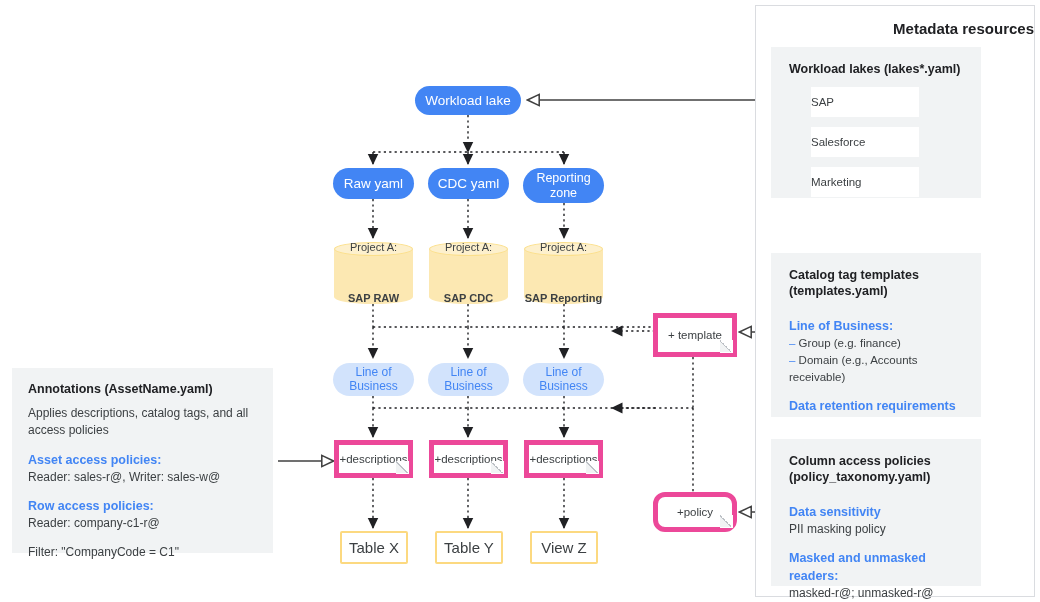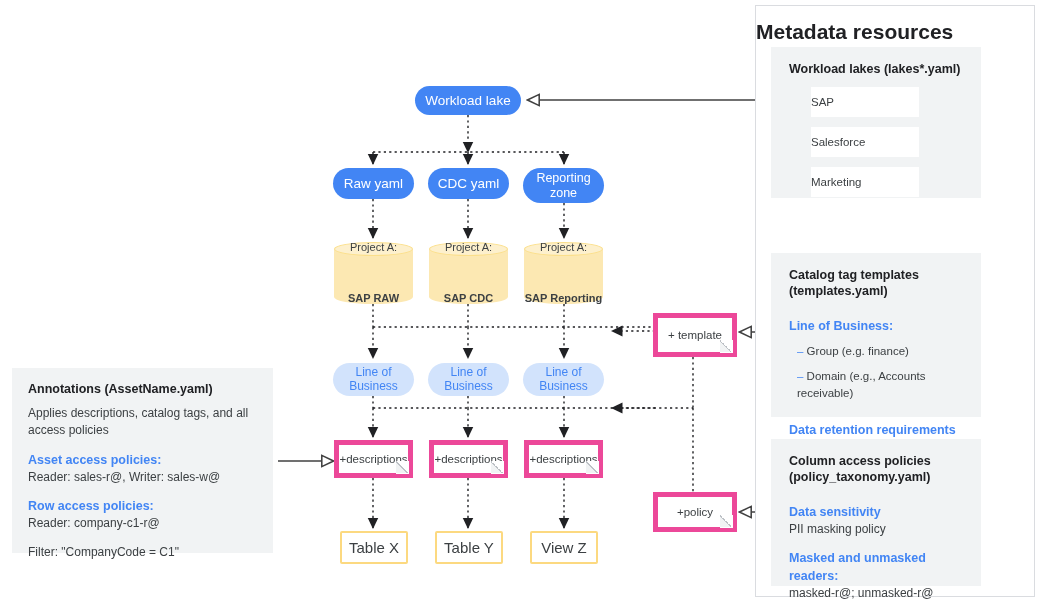--- a/index.html
+++ b/index.html
@@ -144,24 +144,24 @@
   .gray-card {
     position: absolute;
     box-sizing: border-box;
     background: #f1f3f4;
     padding: 14px 18px;
   }
   .gray-card.left-ann { padding: 14px 16px; }
 
   .panel-title {
     position: absolute;
-    font-size: 21px;
+    font-size: 15px;
     font-weight: bold;
     color: #202124;
-    text-align: left;
+    text-align: right;
     width: 100%;
   }
   .card-head {
     font-size: 12.5px;
     font-weight: bold;
     color: #202124;
     margin: 0 0 10px 0;
     line-height: 1.3;
   }
   .lake-item {
@@ -184,21 +184,21 @@
   }
   .plain {
     color: #3c4043;
     font-size: 12px;
     margin: 0;
     line-height: 1.45;
   }
   .bullet {
     color: #3c4043;
     font-size: 11.5px;
-    margin: 8px;
+    margin: 0;
     line-height: 1.5;
   }
   .bullet .dash { color: #4285f4; }
   .sp { height: 11px; }
   .sp-sm { height: 7px; }
 
   .ann-head {
     font-size: 12.5px;
     font-weight: bold;
     color: #202124;
@@ -337,21 +337,21 @@
   </div>
   <div class="note" style="left:524px; top:440px; width:79px; height:38px;">
     <span>+descriptions</span>
     <span class="fold"></span>
   </div>
 
   <div class="note" style="left:653px; top:313px; width:84px; height:44px;">
     <span>+ template</span>
     <span class="fold"></span>
   </div>
-  <div class="note" style="left:653px; top:492px; width:84px; height:40px;">
+  <div class="note" style="left:653px; top:492px; width:84px; height:40px;border-radius:12px;">
     <span>+policy</span>
     <span class="fold"></span>
   </div>
 
   <div class="box-yellow" style="left:340px; top:531px; width:68px; height:33px;">
     <span>Table X</span>
   </div>
   <div class="box-yellow" style="left:435px; top:531px; width:68px; height:33px;">
     <span>Table Y</span>
   </div>

